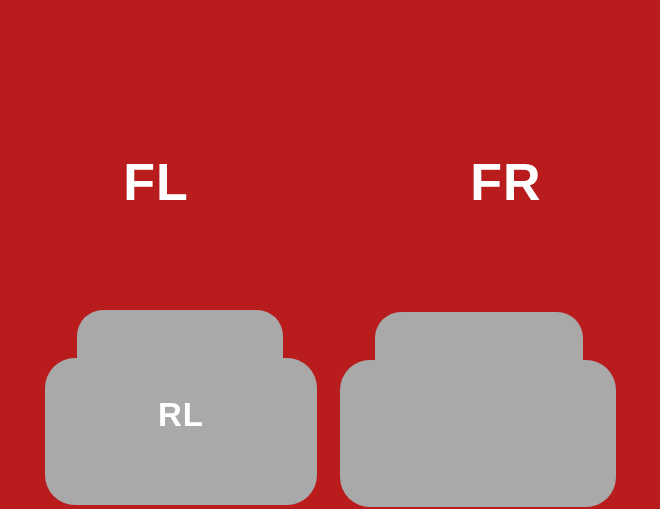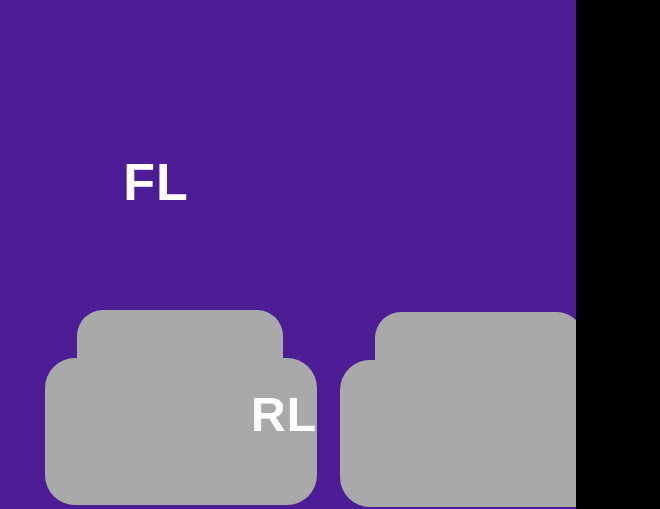--- a/index.html
+++ b/index.html
@@ -2,23 +2,23 @@
 <html><head>
 <meta charset="utf-8">
 <style>
   html, body {
     margin: 0;
     padding: 0;
     background: #000000;
   }
   .scene {
     position: relative;
-    width: 576px;
+    width: 660px;
     height: 509px;
-    background: #4c1d95;
+    background: #b91c1c;
     overflow: hidden;
     font-family: "Liberation Sans", sans-serif;
   }
   .front-label {
     position: absolute;
     width: 120px;
     text-align: center;
     color: #ffffff;
     font-size: 52px;
     font-weight: bold;
@@ -42,38 +42,39 @@
     background: #a9a9a9;
     border-radius: 30px;
   }
   .rear-left  .mat-tab  { left: 77px;  top: 310px; width: 206px; height: 82px; }
   .rear-left  .mat-body { left: 45px;  top: 358px; width: 272px; height: 147px; }
   .rear-right .mat-tab  { left: 375px; top: 312px; width: 208px; height: 82px; }
   .rear-right .mat-body { left: 340px; top: 360px; width: 276px; height: 147px; }
 
   .rear-label {
     position: absolute;
-    text-align: right;
+    text-align: center;
     color: #ffffff;
-    font-size: 48px;
+    font-size: 33px;
     font-weight: bold;
     letter-spacing: 1px;
     line-height: 58px;
     user-select: none;
   }
   .rear-label.rl { left: 45px;  top: 386px; width: 272px; }
   .rear-label.rr { left: 340px; top: 386px; width: 276px; }
 </style>
 </head>
 <body>
 
 <div class="scene">
 
   <div class="front-label fl">FL</div>
 
+  <div class="front-label fr">FR</div>
 
   <div class="mat rear-left">
     <div class="mat-tab"></div>
     <div class="mat-body"></div>
   </div>
   <div class="rear-label rl">RL</div>
 
   <div class="mat rear-right">
     <div class="mat-tab"></div>
     <div class="mat-body"></div>

